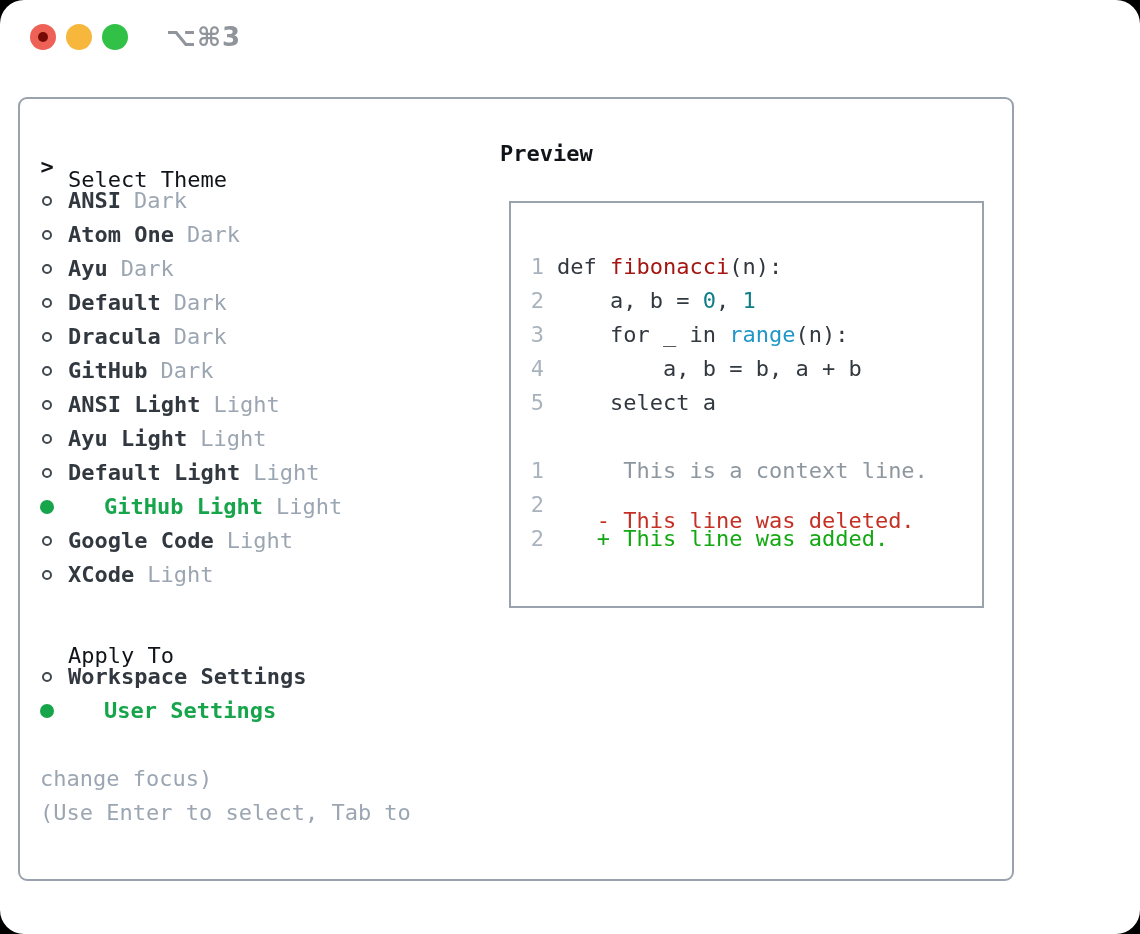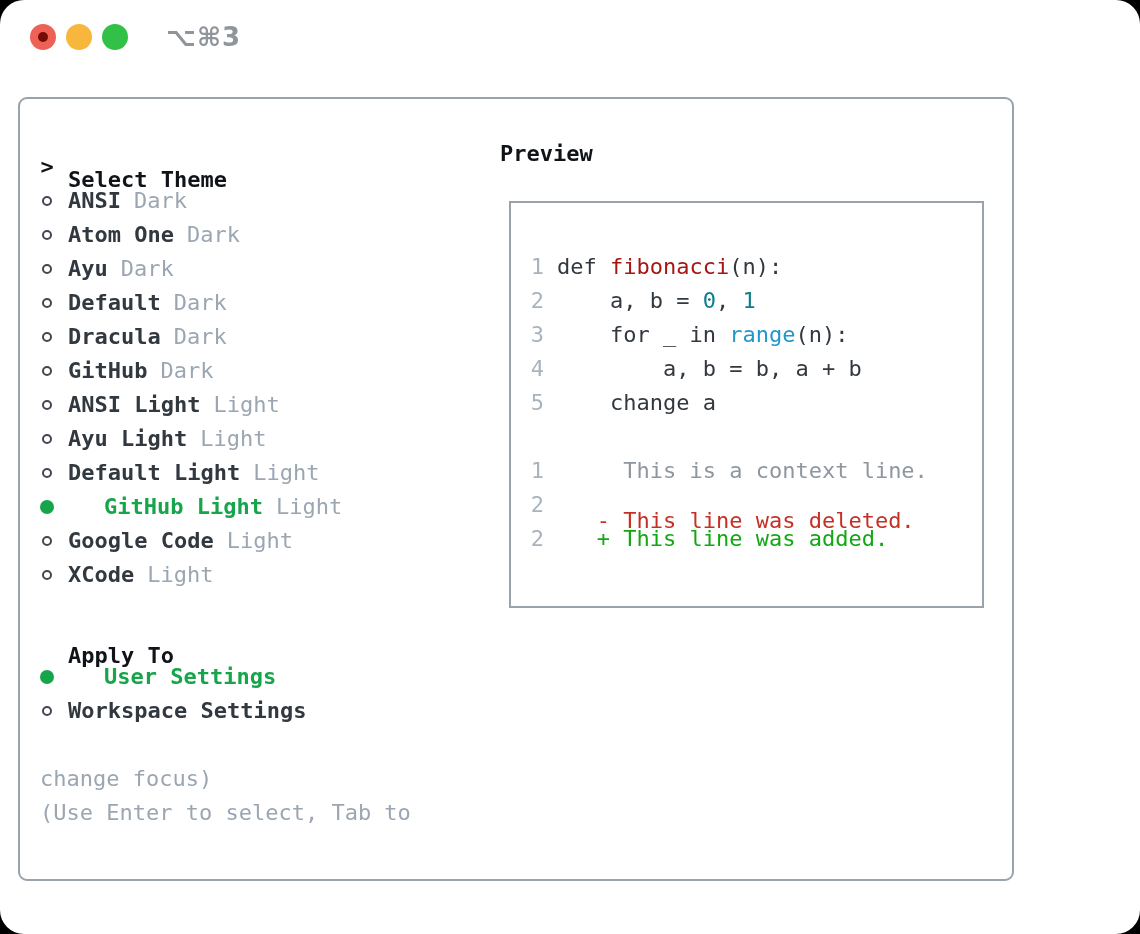--- a/index.html
+++ b/index.html
@@ -71,21 +71,21 @@
   }
   .ring{
     width:10px;height:10px;border:2px solid var(--ring);border-radius:50%;
   }
   .dot{
     width:14px;height:14px;border-radius:50%;background:var(--green-select);
   }
   .prefix-glyph{
     color:var(--text-black);font-weight:bold;
   }
-  .header-label{color:var(--text-black);font-weight:bold;margin-top:25px;}
+  .header-label{color:var(--text-black);font-weight:normal;margin-top:25px;}
   .theme-name{color:var(--text-dark);font-weight:bold;}
   .theme-name.selected{color:var(--green-select);margin-left:36px;}
   .variant{color:var(--muted);margin-left:13px;}
   .spacer-row{height:34px;}
   .hint{color:var(--muted);white-space:pre;}
   
   .preview-title{
     position:absolute;left:480px;top:38px;height:34px;line-height:34px;
     font-size:22px;font-weight:bold;color:var(--text-black);
   }
@@ -138,22 +138,22 @@
         <div class="row"><span class="marker"><span class="ring"></span></span><span class="theme-name">Dracula</span><span class="variant">Dark</span></div>
         <div class="row"><span class="marker"><span class="ring"></span></span><span class="theme-name">GitHub</span><span class="variant">Dark</span></div>
         <div class="row"><span class="marker"><span class="ring"></span></span><span class="theme-name">ANSI Light</span><span class="variant">Light</span></div>
         <div class="row"><span class="marker"><span class="ring"></span></span><span class="theme-name">Ayu Light</span><span class="variant">Light</span></div>
         <div class="row"><span class="marker"><span class="ring"></span></span><span class="theme-name">Default Light</span><span class="variant">Light</span></div>
         <div class="row"><span class="marker"><span class="dot"></span></span><span class="theme-name selected">GitHub Light</span><span class="variant">Light</span></div>
         <div class="row"><span class="marker"><span class="ring"></span></span><span class="theme-name">Google Code</span><span class="variant">Light</span></div>
         <div class="row"><span class="marker"><span class="ring"></span></span><span class="theme-name">XCode</span><span class="variant">Light</span></div>
         <div class="spacer-row"></div>
         <div class="row"><span class="marker"></span><span class="header-label">Apply To</span></div>
+        <div class="row"><span class="marker"><span class="ring"></span></span><span class="theme-name">Workspace Settings</span></div>
         <div class="row"><span class="marker"><span class="dot"></span></span><span class="theme-name selected">User Settings</span></div>
-        <div class="row"><span class="marker"><span class="ring"></span></span><span class="theme-name">Workspace Settings</span></div>
         <div class="spacer-row"></div>
         <div class="row hint">change focus)</div>
         <div class="row hint">(Use Enter to select, Tab to</div>
       </div>
 
     <div class="preview-title">Preview</div>
 
     <div class="preview-box">
       <div class="code-area" id="code-area">
 
@@ -168,21 +168,21 @@
           <div class="pline">
             <span class="gutter">3</span>
             <span class="lcontent"><span class="tok-plain">    for _ in </span><span class="tok-builtin">range</span><span class="tok-plain">(n):</span></span>
           </div>
           <div class="pline">
             <span class="gutter">4</span>
             <span class="lcontent"><span class="tok-plain">        a, b = b, a + b</span></span>
           </div>
           <div class="pline">
             <span class="gutter">5</span>
-            <span class="lcontent"><span class="tok-plain">    change a</span></span>
+            <span class="lcontent"><span class="tok-plain">    select a</span></span>
           </div>
           <div class="pline"></div>
           <div class="pline">
             <span class="gutter">1</span>
             <span class="lcontent diff-context">     This is a context line.</span>
           </div>
           <div class="pline">
             <span class="gutter">2</span>
             <span class="lcontent diff-deleted">   - This line was deleted.</span>
           </div>

